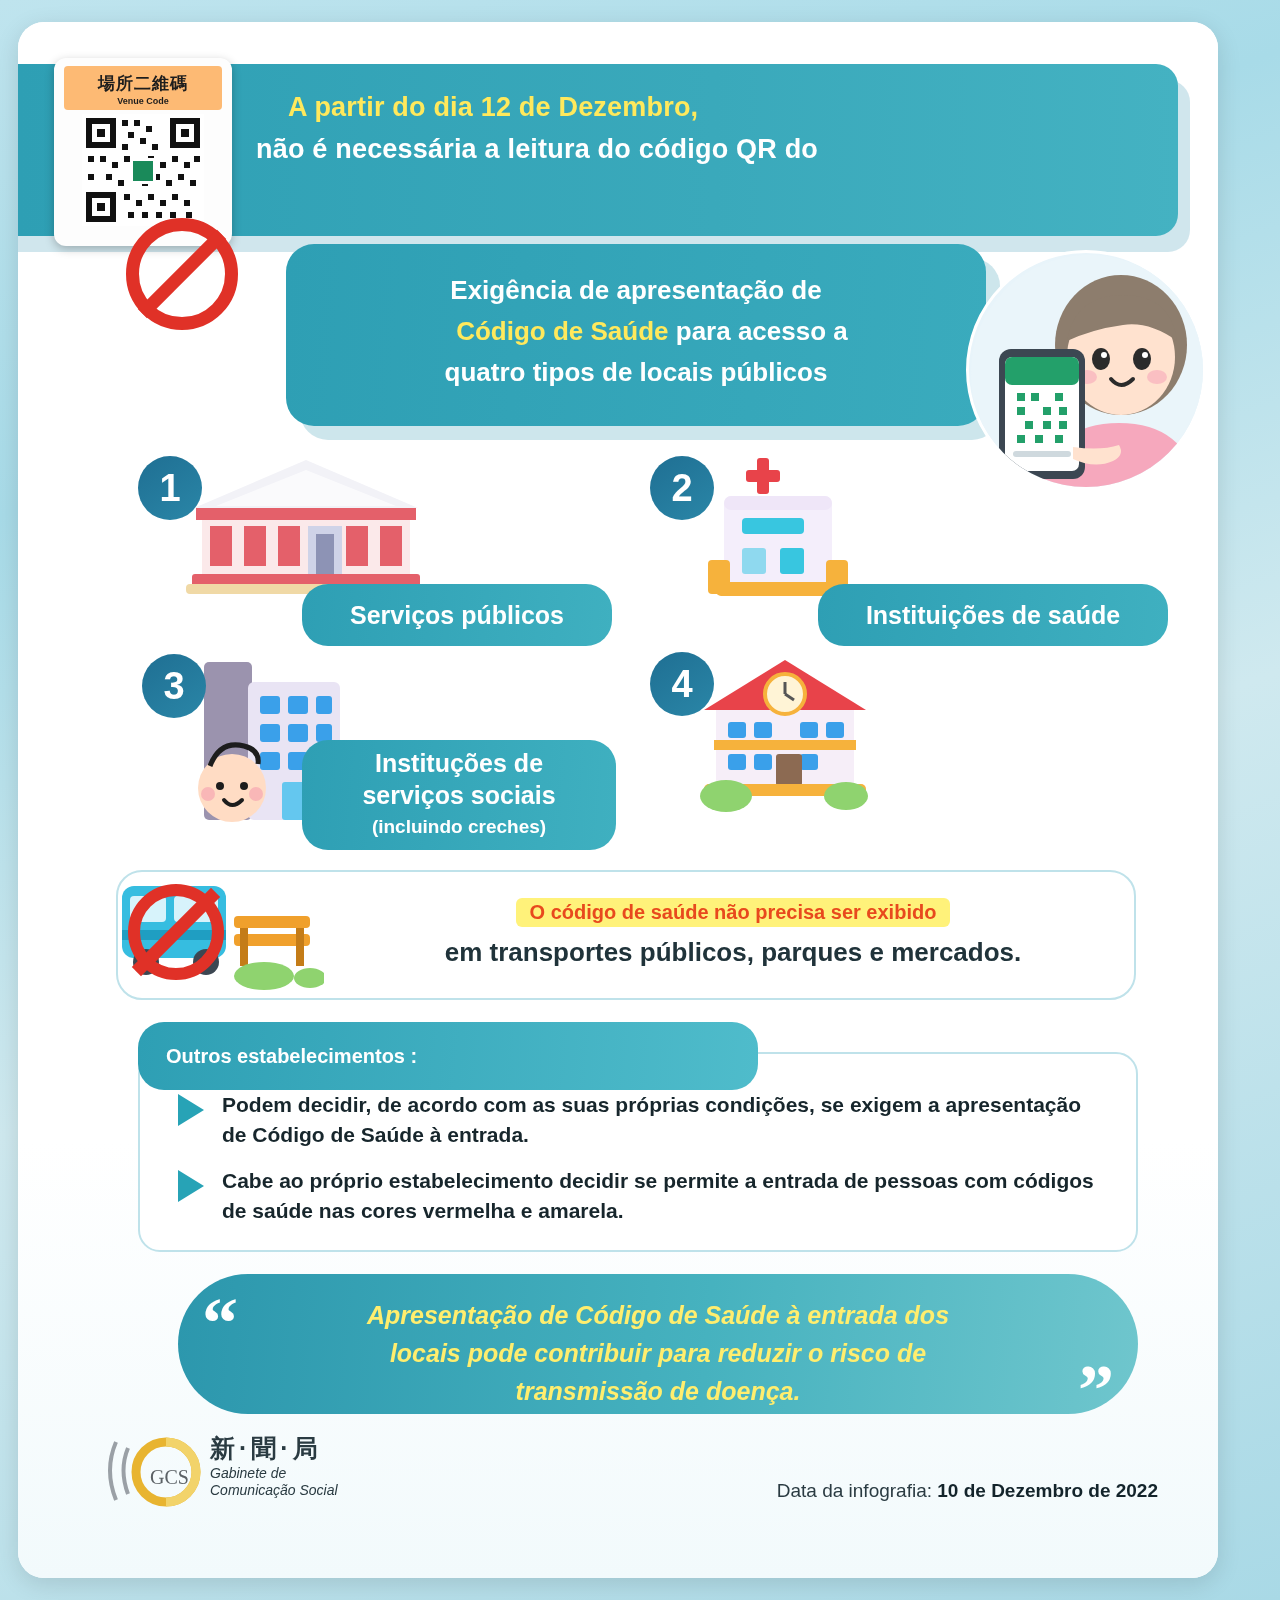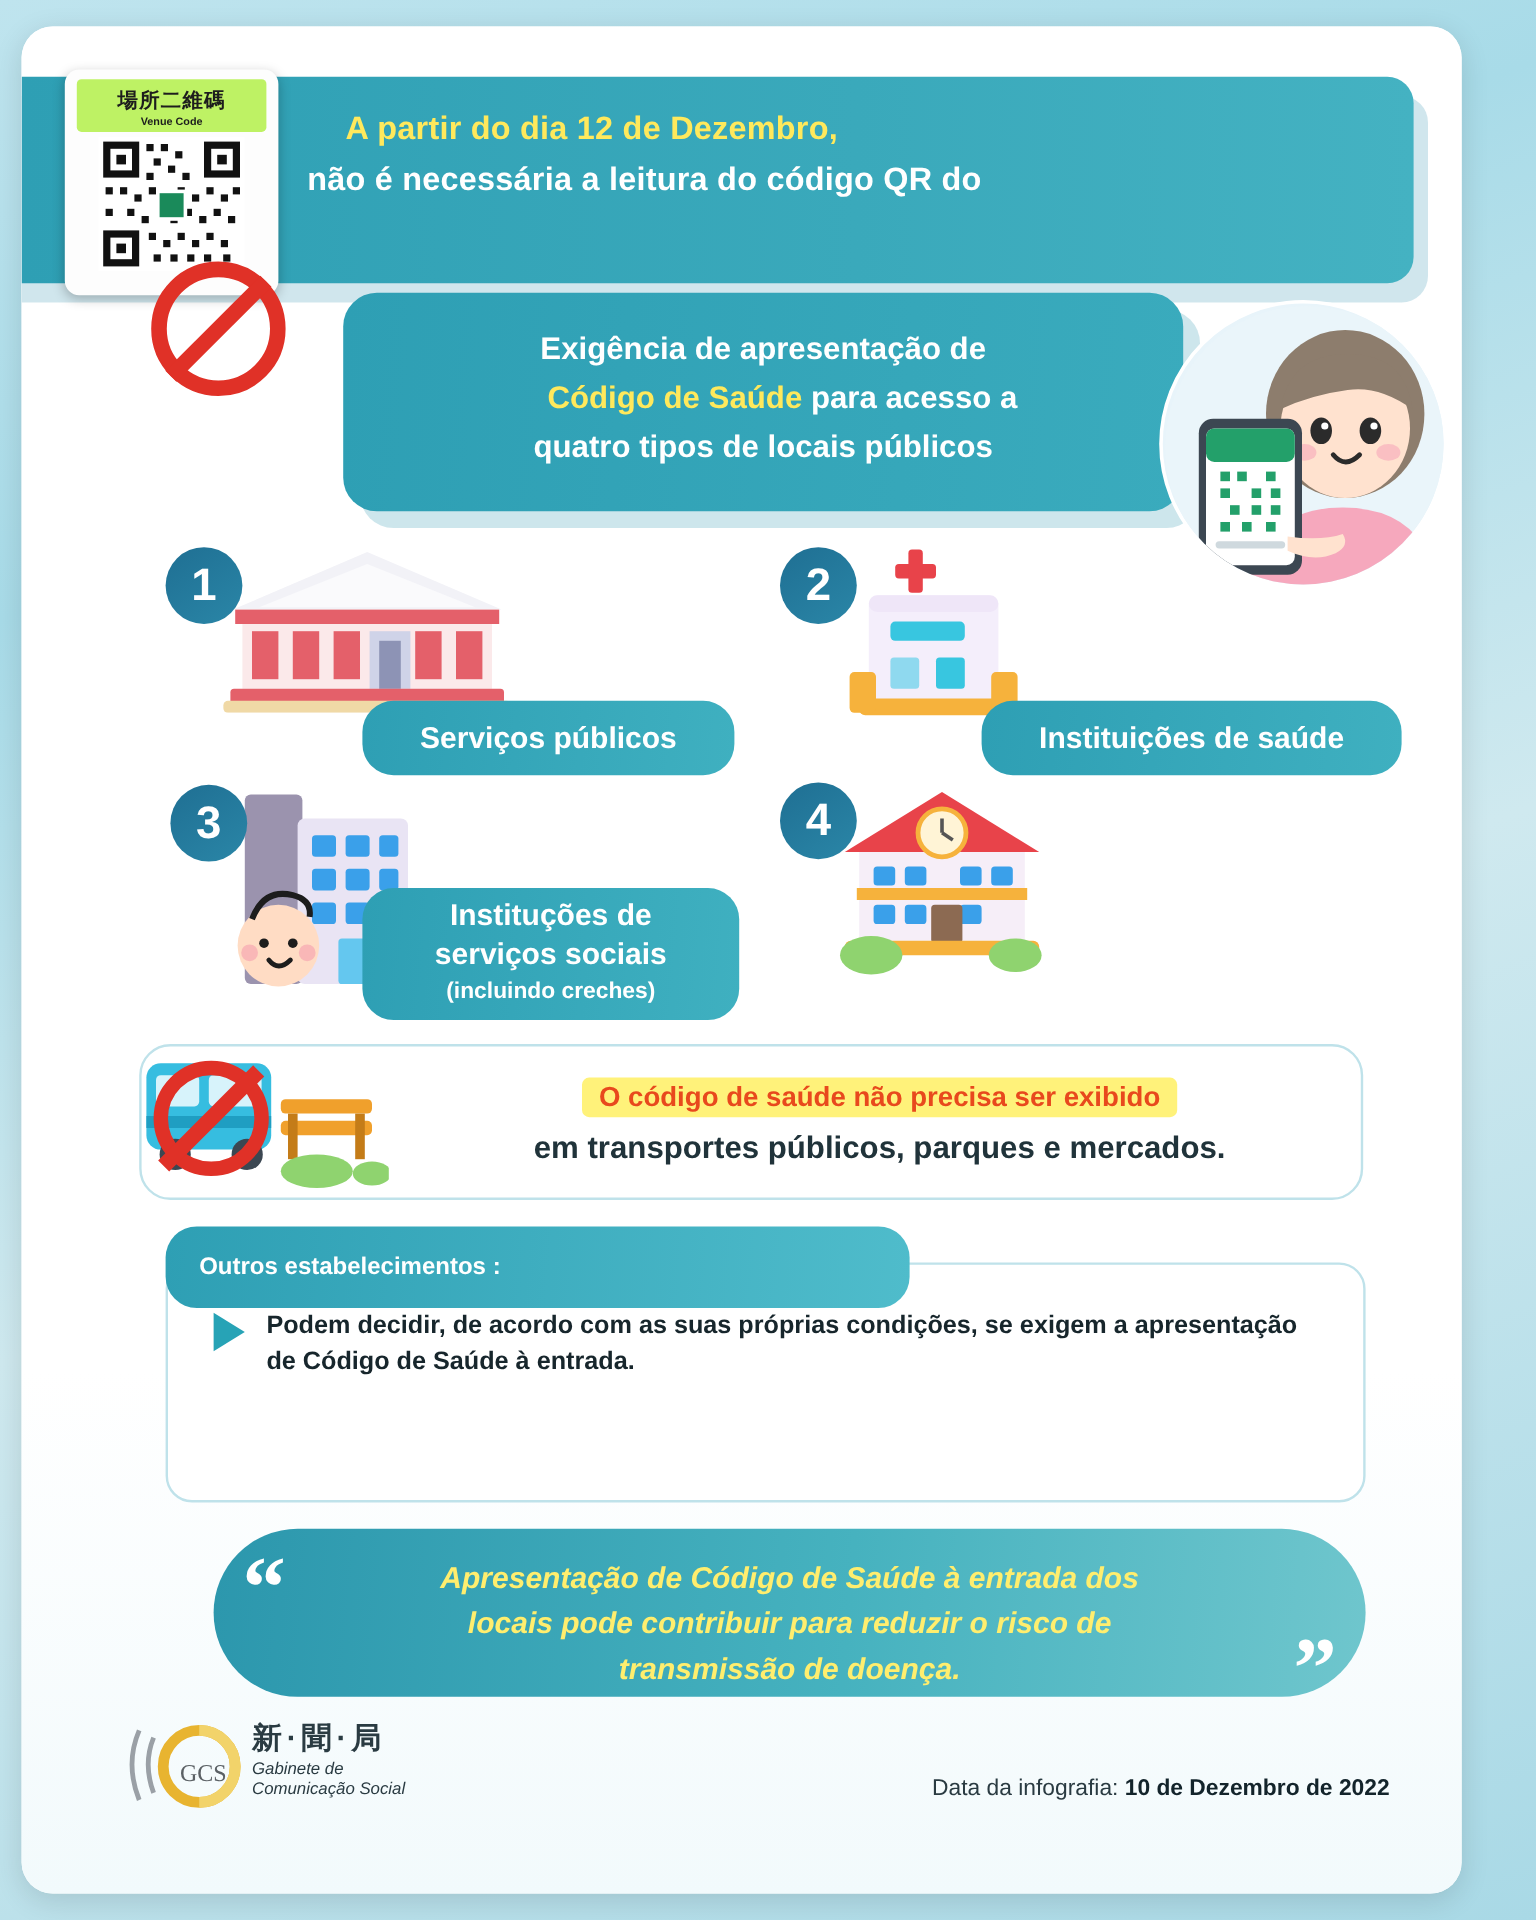--- a/index.html
+++ b/index.html
@@ -38,21 +38,21 @@
   }
   .hl-yellow { color: #ffe95c; margin-left: 32px; }
 
   
   .qr-card {
     position: absolute; left: 36px; top: 36px; width: 178px; height: 188px;
     background: #fdfdfd; border-radius: 12px; box-shadow: 0 3px 10px rgba(0,0,0,.25);
     z-index: 6;
   }
   .qr-head {
-    margin: 8px 10px 4px; background: #bef264; border-radius: 4px; padding: 6px 0 4px;
+    margin: 8px 10px 4px; background: #fdba74; border-radius: 4px; padding: 6px 0 4px;
     text-align: center;
   }
   .qr-head .cn { font-size: 17px; font-weight: bold; color: #1d1d1d; letter-spacing: 1px;}
   .qr-head .en { font-size: 9px; font-weight: bold; color: #1d1d1d; margin-top: 1px;}
   .qr-img { margin: 2px auto 0; width: 122px; height: 112px; position: relative; }
   .no-sign {
     position: absolute; left: 108px; top: 196px; width: 112px; height: 112px;
     border: 13px solid #e03127; border-radius: 50%; z-index: 7;
   }
   .no-sign::after {
@@ -100,21 +100,21 @@
   
   .ill { position: absolute; z-index: 2; }
 
   
   .trans-box {
     position: absolute; left: 98px; top: 848px; width: 1020px; height: 130px;
     border: 2px solid #bfe2ea; border-radius: 26px; background: #fff;
   }
   .trans-hl {
     display: inline-block; background: #fff27a; color: #e8491d; font-weight: bold;
-    font-size: 23px; padding: 3px 14px; border-radius: 6px;
+    font-size: 20px; padding: 3px 14px; border-radius: 6px;
   }
   .trans-line2 { font-size: 26px; font-weight: bold; color: #20333a; margin-top: 10px; }
 
   
   .others-pill {
     position: absolute; left: 120px; top: 1000px; width: 620px; height: 68px;
     background: linear-gradient(95deg,#2e9fb4,#4fbccb); border-radius: 26px;
     color: #fff; font-size: 20px; font-weight: bold; display: flex; align-items: center;
     padding-left: 28px; z-index: 3;
   }
@@ -413,20 +413,24 @@
 
   <div class="others-box"></div>
   <div class="others-pill">
     <span>Outros estabelecimentos :</span>
   </div>
   <div style="position:absolute; left:160px; top:1068px; width:930px; z-index:4;">
     <div class="bullet-row">
       <div class="tri"></div>
       <div class="bullet-text">Podem decidir, de acordo com as suas próprias condições, se exigem a apresentação de Código de Saúde à entrada.</div>
     </div>
+    <div class="bullet-row">
+      <div class="tri"></div>
+      <div class="bullet-text">Cabe ao próprio estabelecimento decidir se permite a entrada de pessoas com códigos de saúde nas cores vermelha e amarela.</div>
+    </div>
   </div>
 
   <div class="quote-pill">
     <div class="qmark" style="left:24px; top:8px;">“</div>
     <div class="qmark" style="right:24px; bottom:-18px;">”</div>
     <div class="quote-text">
       <div>Apresentação de Código de Saúde à entrada dos</div>
       <div>locais pode contribuir para reduzir o risco de</div>
       <div>transmissão de doença.</div>
     </div>

